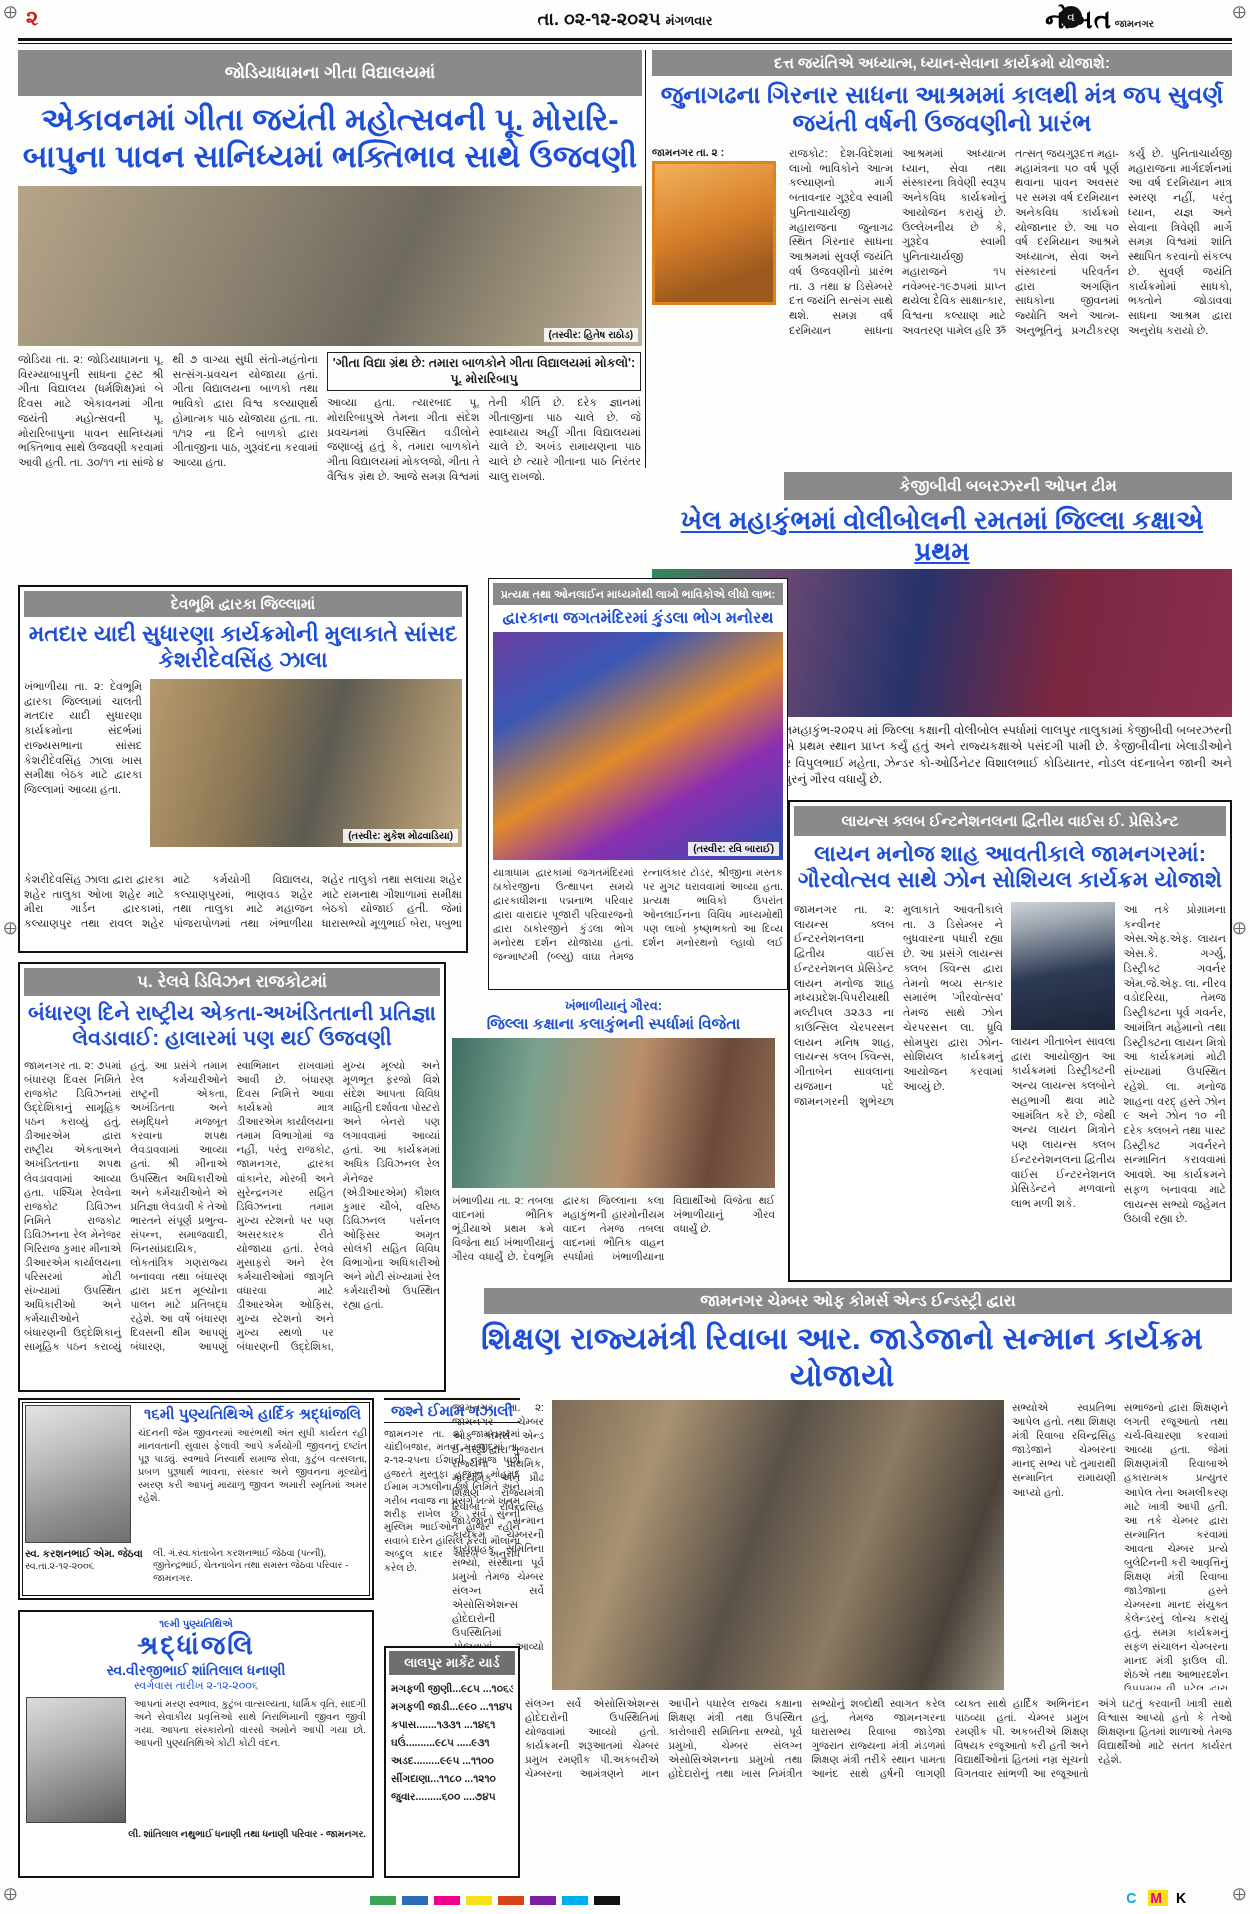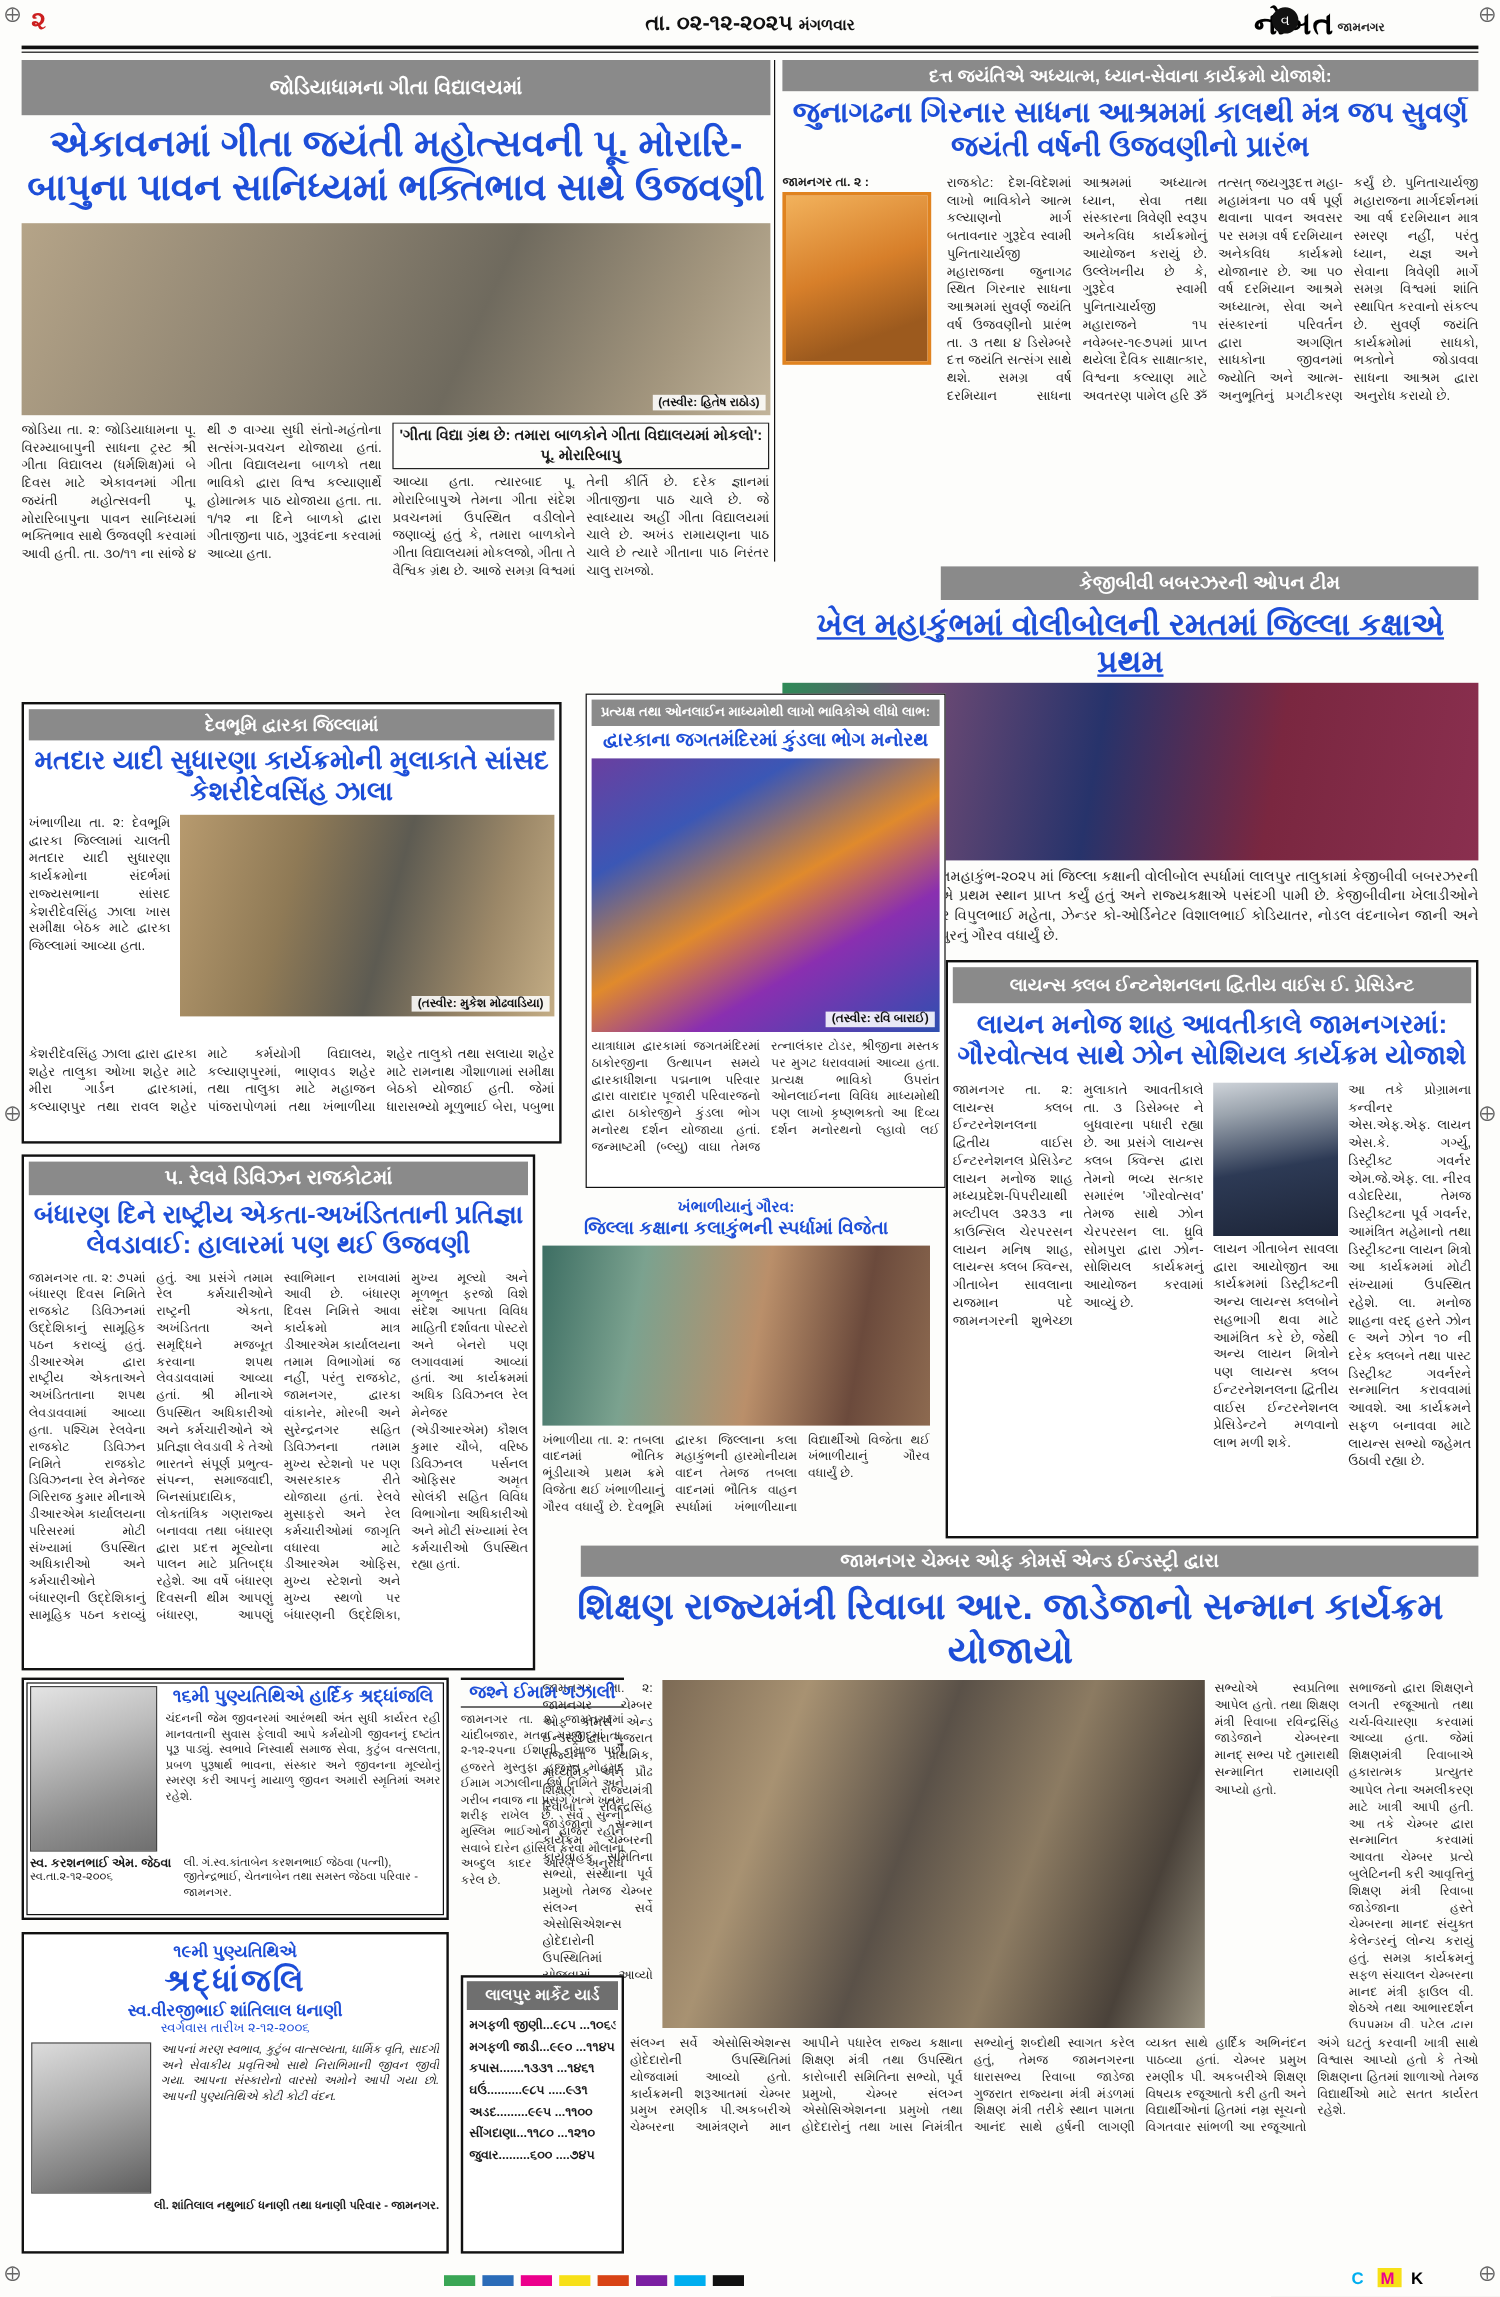--- a/index.html
+++ b/index.html
@@ -155,25 +155,25 @@
     <div style="display:flex;gap:8px;margin-top:4px;">
       <div style="width:120px;">
         <div class="cap" style="font-size:10.5px;">સ્વ. કરશનભાઈ એમ. જેઠવા</div>
         <div style="font-size:9.5px;">સ્વ.તા.૨-૧૨-૨૦૦૬</div>
       </div>
       <div class="sig" style="flex:1;">લી. ગં.સ્વ.કાંતાબેન કરશનભાઈ જેઠવા (પત્ની), જીતેન્દ્રભાઈ, ચેતનાબેન તથા સમસ્ત જેઠવા પરિવાર - જામનગર.</div>
     </div>
   </div>
 
   <div class="abs box" style="left:18px;top:1610px;width:356px;height:268px;padding:6px;box-sizing:border-box;">
-    <div class="hl" style="font-size:14px;">૧૯મી પુણ્યતિથિએ</div>
+    <div class="hl" style="font-size:10px;">૧૯મી પુણ્યતિથિએ</div>
     <div class="hl" style="font-size:26px;letter-spacing:2px;">શ્રદ્ધાંજલિ</div>
     <div class="hl" style="font-size:14px;margin-top:2px;">સ્વ.વીરજીભાઈ શાંતિલાલ ધનાણી</div>
     <div class="hl" style="font-size:11px;font-weight:normal;">સ્વર્ગવાસ તારીખ ૨-૧૨-૨૦૦૬</div>
-    <div style="display:flex;gap:8px;margin-top:5px;font-style:italic;">
+    <div style="display:flex;gap:8px;margin-top:5px;">
       <div class="ph" style="width:98px;height:124px;background:linear-gradient(160deg,#dcdcdc 0%,#b0b0b0 40%,#828282 75%,#5e5e5e 100%);border:1px solid #444;"></div>
       <div class="bt" style="flex:1;font-size:9.8px;height:124px;overflow:hidden;">આપનાં મરણ સ્વભાવ, કુટુંબ વાત્સલ્યતા, ધાર્મિક વૃતિ, સાદગી અને સેવાકીય પ્રવૃત્તિઓ સાથે નિરાભિમાની જીવન જીવી ગયા. આપના સંસ્કારોનો વારસો અમોને આપી ગયા છો. આપની પુણ્યતિથિએ કોટી કોટી વંદન.</div>
     </div>
     <div class="sig" style="margin-top:5px;text-align:right;font-weight:bold;">લી. શાંતિલાલ નથુભાઈ ધનાણી તથા ધનાણી પરિવાર - જામનગર.</div>
   </div>
 
   <div class="abs" style="left:384px;top:1398px;width:136px;">
     <div class="hl" style="font-size:15px;border-top:2px solid #111;border-bottom:1px solid #111;padding:2px 0;">જશ્ને ઈમામ ગઝાલી</div>
     <div class="bt" style="margin-top:4px;font-size:10px;height:200px;overflow:hidden;">જામનગર તા. ૨: જામનગરમાં ચાંદીબજાર, મતવા મસ્જીદમાં તા. ૨-૧૨-૨૫ના ઈશાની નમાજ પછી હજરતે મુસ્તુફા હજરત મોહમદ ઈમામ ગઝાલીના ઉર્ષ નિમિતે અને ગરીબ નવાજ ના પ્રસંગે ખત્મે ખતમ શરીફ રાખેલ છે. સર્વે સુન્ની મુસ્લિમ ભાઈઓને હાજર રહીને સવાબે દારેન હાંસિલ કરવા મૌલાના અબ્દુલ કાદર આરબે અનુરોધ કરેલ છે.</div>
   </div>

